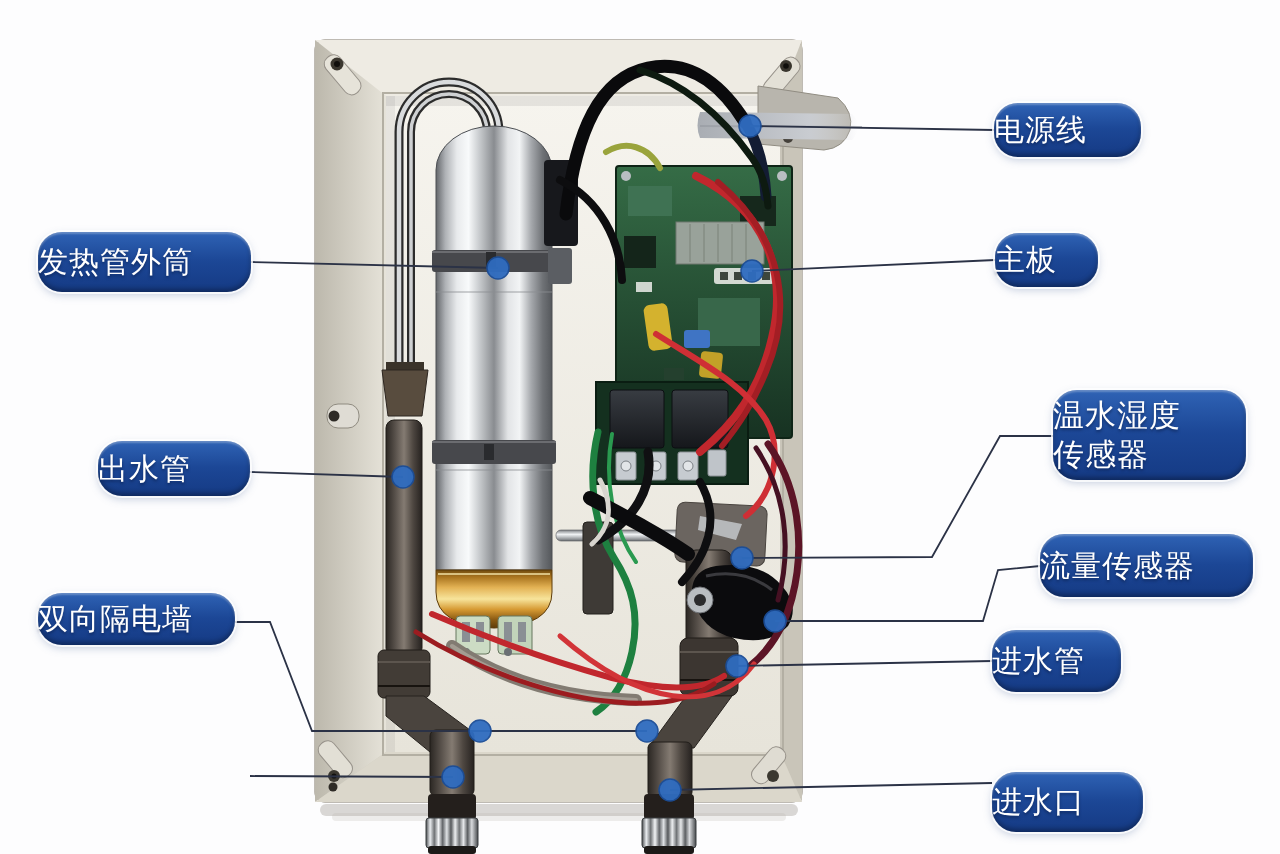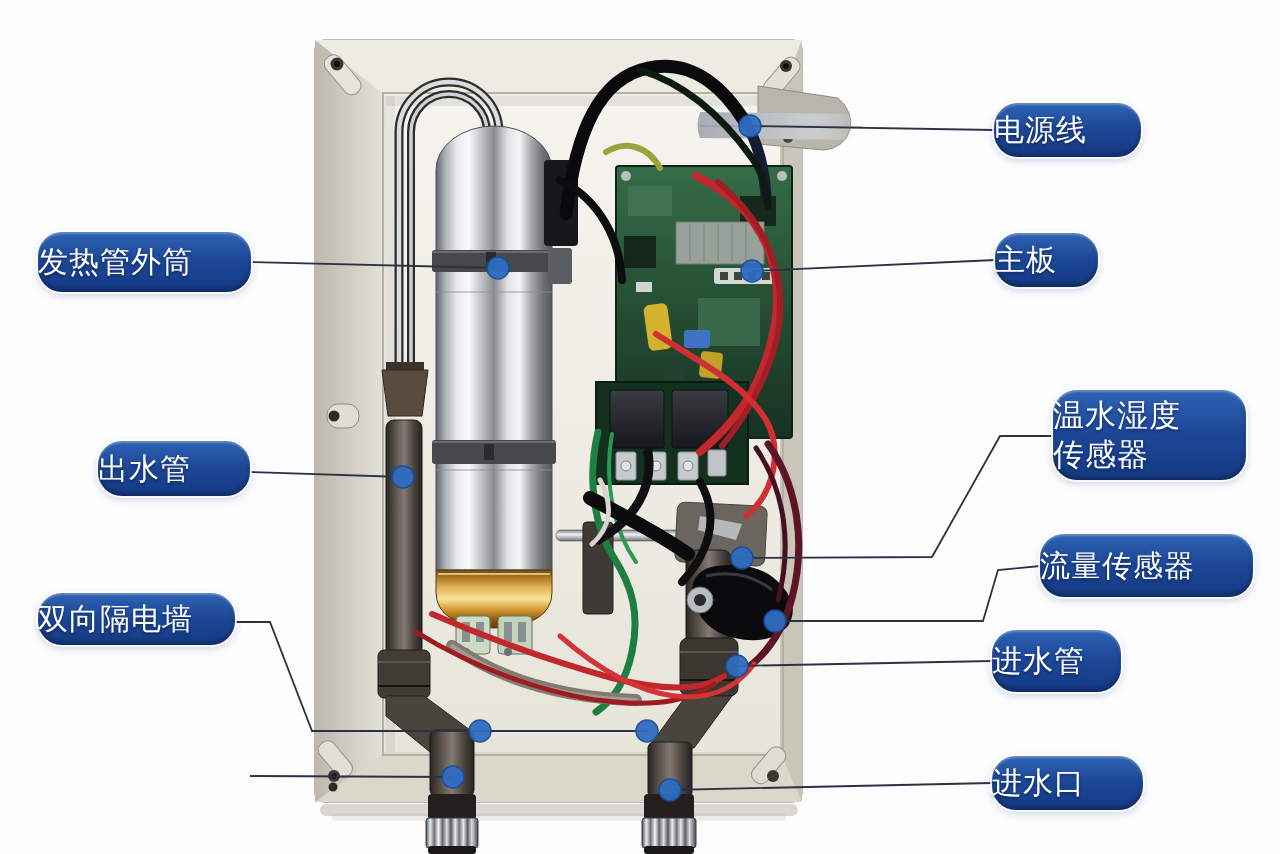--- a/index.html
+++ b/index.html
@@ -318,21 +318,21 @@
 </div>
 
 <div class="label" style="left:1040px;top:534px;width:213px;height:63px;">
   <span>流量传感器</span>
 </div>
 
 <div class="label" style="left:992px;top:630px;width:129px;height:62px;">
   <span>进水管</span>
 </div>
 
-<div class="label" style="left:992px;top:756px;width:151px;height:54px;">
+<div class="label" style="left:992px;top:772px;width:151px;height:60px;">
   <span>进水口</span>
 </div>
 
 <div class="label" style="left:38px;top:232px;width:213px;height:60px;">
   <span>发热管外筒</span>
 </div>
 
 <div class="label" style="left:98px;top:441px;width:152px;height:55px;">
   <span>出水管</span>
 </div>

